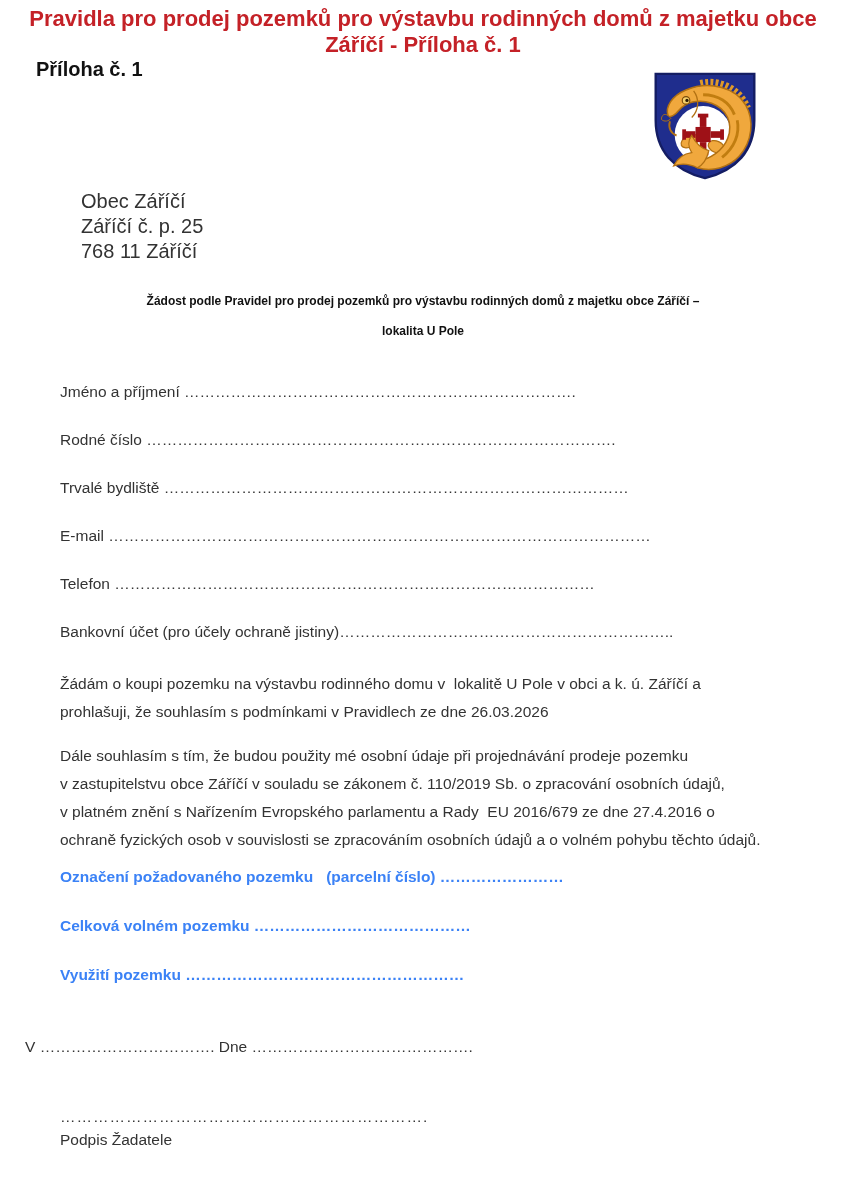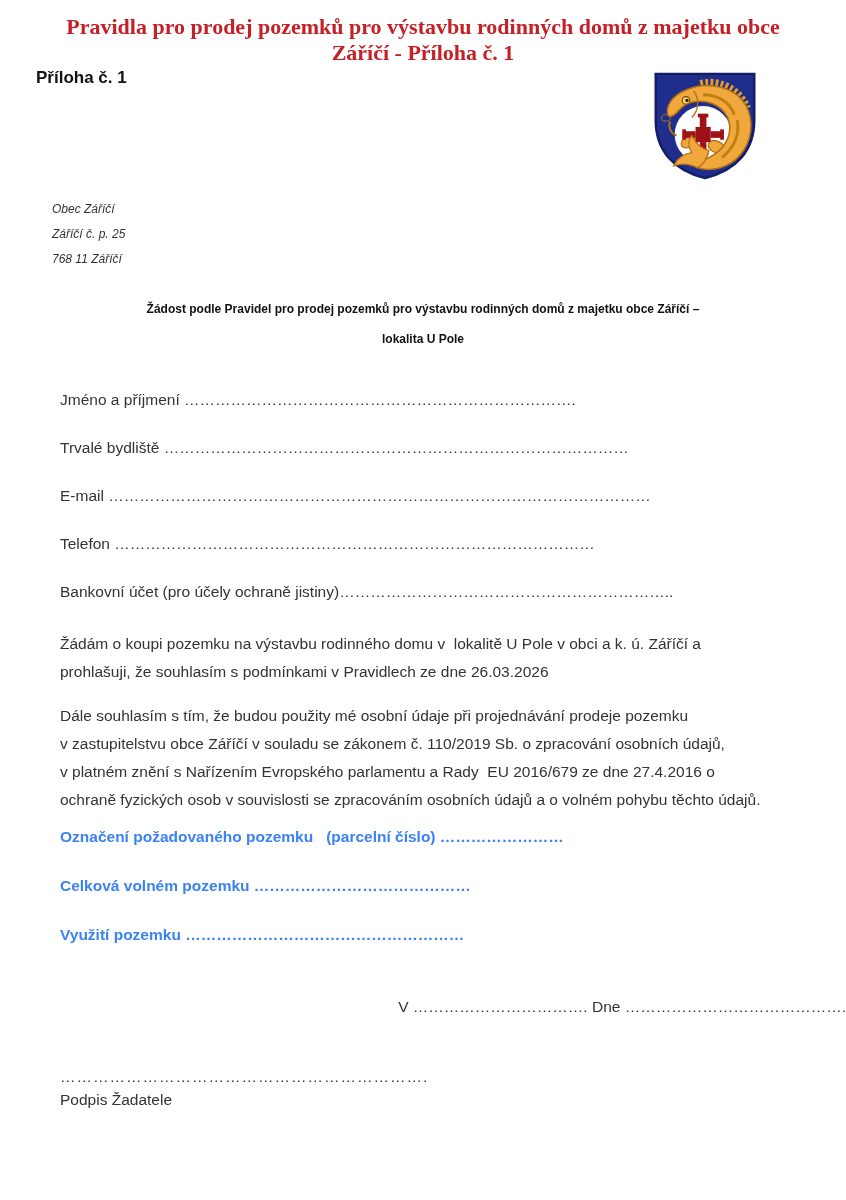--- a/index.html
+++ b/index.html
@@ -2,42 +2,42 @@
 <html><head>
 <meta charset="utf-8">
 <style>
   * { margin:0; padding:0; box-sizing:border-box; }
   html, body { background:#ffffff; }
   .page {
     position:relative; width:846px; height:1200px; background:#fff; overflow:hidden;
     font-family:"Liberation Sans", sans-serif; font-size:15.5px; color:#333;
   }
   .doc-title {
-    padding-top:14px; text-align:center;
-    font-family:Liberation Serif, serif; font-weight:bold;
+    padding-top:6px; text-align:center;
+    font-family:Liberation Sans, sans-serif; font-weight:bold;
     font-size:22px; line-height:26px; color:#c42127;
   }
   .title-line { white-space:nowrap; }
-  .annex { margin:2px 0 0 36px; font-weight:bold; font-size:17px; color:#111; line-height:19px; }
+  .annex { margin:2px 0 0 36px; font-weight:bold; font-size:20px; color:#111; line-height:19px; }
   .coat { position:absolute; left:648px; top:71px; width:114px; height:110px; }
   .coat svg { width:100%; height:100%; display:block; }
-  .address { margin:110px 0 0 52px; font-size:12px; line-height:25px;font-style:italic; }
+  .address { margin:110px 0 0 81px; font-size:20px; line-height:25px; }
   .req-heading { margin-top:22px; text-align:center; font-weight:bold; font-size:12px; line-height:30px; color:#111; }
   .req-heading .h-line { white-space:nowrap; }
   .form-fields { margin-left:60px; }
   .field-line { margin-top:28px; line-height:20px; white-space:pre; }
   .form-fields .field-line:first-child { margin-top:36px; }
   .para { margin-left:60px; line-height:28px; }
   .para .para-line { white-space:pre; }
   .para1 { margin-top:28px; }
   .para2 { margin-top:16px; }
   .bold-fields { margin-left:60px; font-weight:bold; color:#3b82f6; }
   .bold-fields .field-line { margin-top:29px; }
   .bold-fields .field-line:first-child { margin-top:13px; }
-  .place-date { margin:52px 0 0 68px; line-height:20px; white-space:pre;text-align:right; }
+  .place-date { margin:52px 0 0 25px; line-height:20px; white-space:pre; }
   .signature { margin:50px 0 0 60px; }
   .sig-dots { line-height:20px; white-space:pre; letter-spacing:1px; }
   .sig-label { margin-top:3px; line-height:20px; }
 </style>
 </head>
 <body>
 
 <div class="page">
 
   <header class="doc-title">
@@ -87,20 +87,21 @@
     <div class="address-line">768 11 Záříčí</div>
   </div>
 
   <div class="req-heading">
     <div class="h-line">Žádost podle Pravidel pro prodej pozemků pro výstavbu rodinných domů z majetku obce Záříčí –</div>
     <div class="h-line">lokalita U Pole</div>
   </div>
 
   <div class="form-fields">
     <div class="field-line"><span>Jméno a příjmení</span><span> ………………………………………………………………….</span></div>
+    <div class="field-line"><span>Rodné číslo</span><span> ……………………………………………………………………………….</span></div>
     <div class="field-line"><span>Trvalé bydliště</span><span> ………………………………………………………………………………</span></div>
     <div class="field-line"><span>E-mail</span><span> ……………………………………………………………………………………………</span></div>
     <div class="field-line"><span>Telefon</span><span> …………………………………………………………………………………</span></div>
     <div class="field-line"><span>Bankovní účet (pro účely ochraně jistiny)</span><span>………………………………………………………..</span></div>
   </div>
 
   <div class="para para1">
     <div class="para-line">Žádám o koupi pozemku na výstavbu rodinného domu v  lokalitě U Pole v obci a k. ú. Záříčí a</div>
     <div class="para-line">prohlašuji, že souhlasím s podmínkami v Pravidlech ze dne 26.03.2026</div>
   </div>

